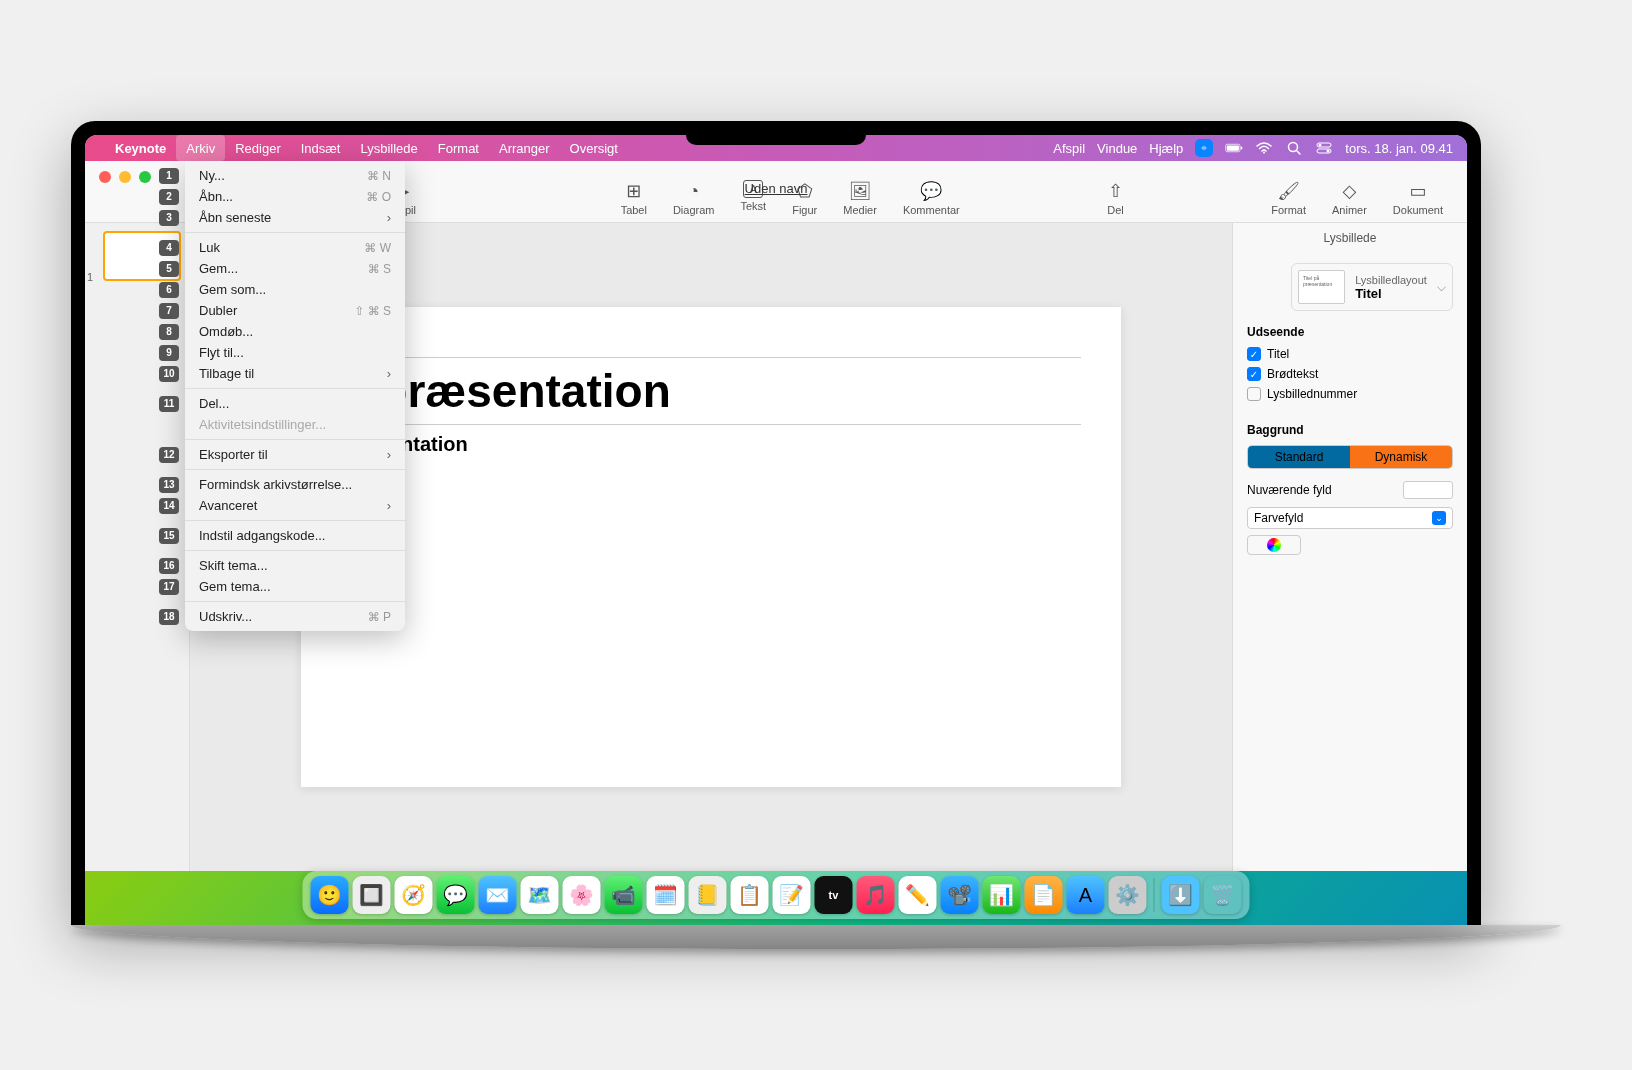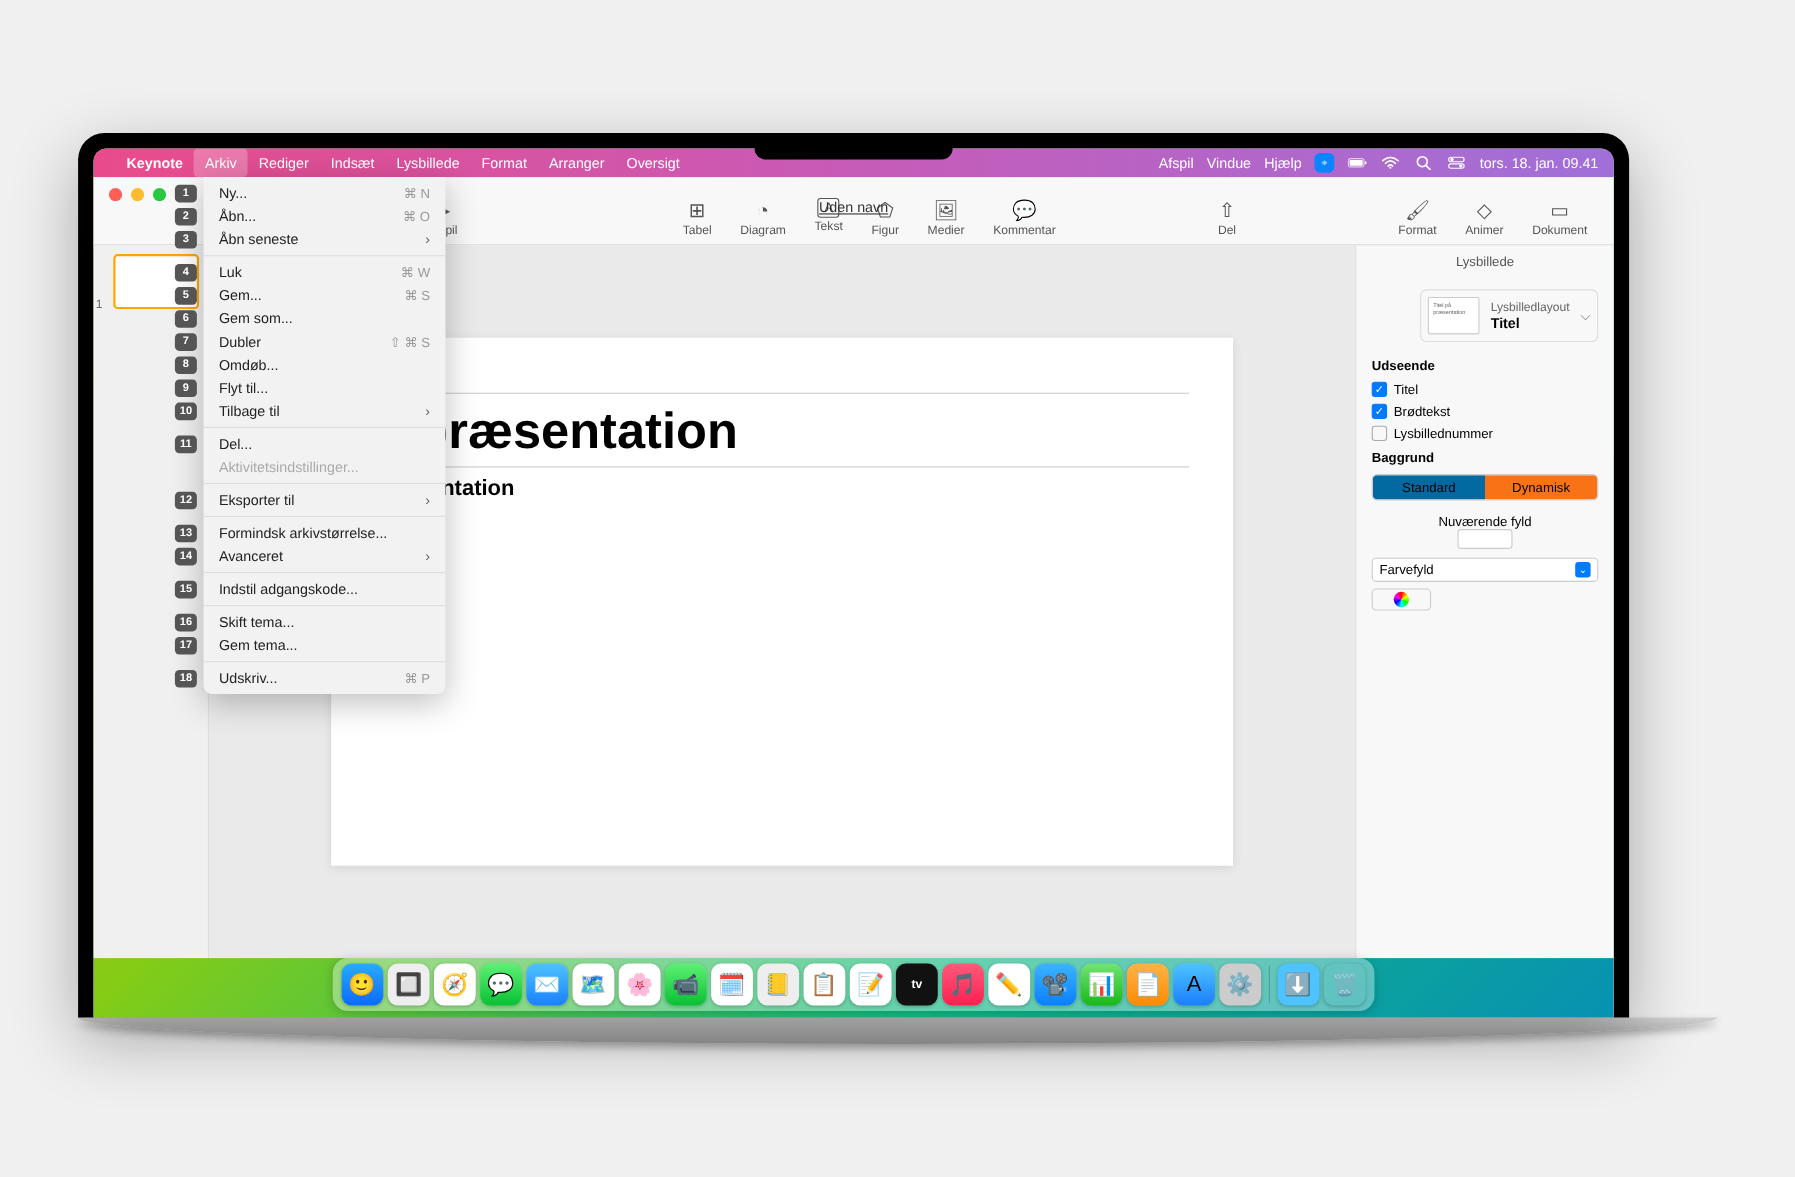--- a/index.html
+++ b/index.html
@@ -45,21 +45,21 @@
 .layout-thumb { width: 58px; height: 34px; background: #fff; border: 1px solid #ccc; border-radius: 2px; font-size: 5px; padding: 4px; color: #666; }
 .layout-info { flex: 1; } .layout-label { font-size: 11px; color: #666; } .layout-value { font-weight: 600; font-size: 13px; }
 .insp-head { font-weight: 700; margin-bottom: 8px; }
 .chk-row { display: flex; align-items: center; gap: 6px; margin-bottom: 6px; }
 .chk { width: 14px; height: 14px; border-radius: 3px; border: 1px solid #aaa; display: flex; align-items: center; justify-content: center; font-size: 10px; color: #fff; }
 .chk.on { background: #007aff; border-color: #007aff; }
 .seg { display: flex; border: 1px solid #ccc; border-radius: 5px; overflow: hidden; margin-bottom: 12px; }
 .seg > div { flex: 1; text-align: center; padding: 4px; font-size: 12px; }
 .seg > div.active { background: #0369a1; box-shadow: 0 1px 2px rgba(0,0,0,.1); }
 .seg > div:not(.active) { background: #f97316; }
-.fill-row { display: flex; justify-content: space-between; align-items: center; margin-bottom: 8px; flex-direction: column; }
+.fill-row { display: flex; justify-content: space-between; align-items: center; margin-bottom: 8px; }
 .swatch { width: 50px; height: 18px; border: 1px solid #ccc; border-radius: 3px; background: #fff; }
 .select { border: 1px solid #ccc; border-radius: 4px; padding: 3px 6px; display: flex; justify-content: space-between; align-items: center; background: #fff; margin-bottom: 6px; }
 .select-caret { width: 14px; height: 14px; background: #007aff; border-radius: 3px; color: #fff; font-size: 9px; display: flex; align-items: center; justify-content: center; }
 .color-well { width: 54px; height: 20px; border: 1px solid #ccc; border-radius: 4px; display: flex; align-items: center; justify-content: center; }
 .rainbow { width: 14px; height: 14px; border-radius: 50%; background: conic-gradient(red,yellow,lime,cyan,blue,magenta,red); }
 .insp-footer { margin-top: auto; padding: 12px; }
 .insp-footer button { width: 100%; padding: 5px; border: 1px solid #ccc; border-radius: 5px; background: #fff; font-size: 12px; }
 
 .dropdown { position: absolute; top: 26px; left: 100px; width: 220px; background: #f2f2f2; border-radius: 0 0 8px 8px; box-shadow: 0 8px 30px rgba(0,0,0,.25); padding: 4px 0; z-index: 200; font-size: 13px; }
 .menu-item { display: flex; align-items: center; padding: 3px 14px; color: #222; }
@@ -232,21 +232,21 @@
                 </div>
             <div class="chk-row">
                   <span class="chk on">✓</span>
                   <span>Brødtekst</span>
                 </div>
             <div class="chk-row">
                   <span class="chk"></span>
                   <span>Lysbillednummer</span>
                 </div>
 
-            <div class="insp-head" style="margin-top:8px;">Baggrund</div>
+            <div class="insp-head" style="margin-top:22px;">Baggrund</div>
             <div class="seg">
               <div class="active">Standard</div>
               <div>Dynamisk</div>
             </div>
             <div class="fill-row">
               <span>Nuværende fyld</span>
               <span class="swatch"></span>
             </div>
             <div class="select">
               <span>Farvefyld</span>

